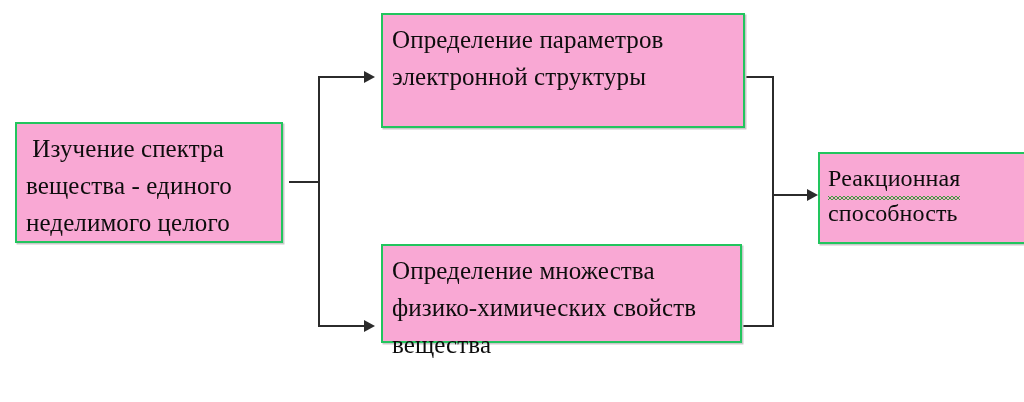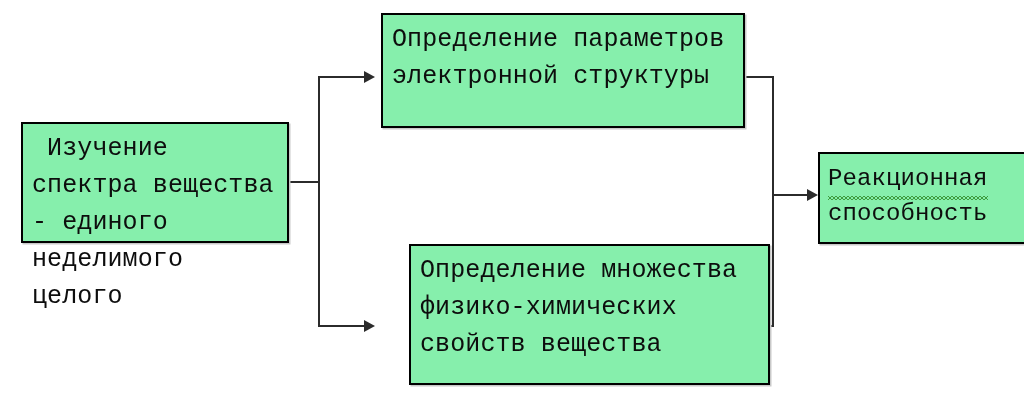--- a/index.html
+++ b/index.html
@@ -11,40 +11,39 @@
     position: relative;
     width: 1024px;
     height: 402px;
     background: #ffffff;
     overflow: hidden;
     font-family: "Liberation Serif", "DejaVu Serif", serif;
   }
   .box {
     position: absolute;
     box-sizing: border-box;
-    background: #86efac;
-    border: 2px solid #000000;
+    background: #f9a8d4;
+    border: 2px solid #22c55e;
     box-shadow: 1.5px 1.5px 0 0 #c9c9c9;
-    font-family: Liberation Mono, monospace;
   }
   .box-text {
     position: absolute;
     left: 9px;
     right: 6px;
     top: 6px;
     color: #0d0d0d;
     font-size: 25px;
     line-height: 37px;
     white-space: pre-wrap;
     letter-spacing: 0.1px;
   }
   
-  #box-source   { left: 21px;  top: 122px; width: 268px; height: 121px; }
+  #box-source   { left: 15px;  top: 122px; width: 268px; height: 121px; }
   #box-electronic { left: 381px; top: 13px;  width: 364px; height: 115px; }
-  #box-physchem { left: 381px; top: 244px; width: 361px; height: 141px; margin-left: 28px; }
+  #box-physchem { left: 381px; top: 244px; width: 361px; height: 99px; }
   #box-reactivity { left: 818px; top: 152px; width: 216px; height: 92px; }
 
   #box-reactivity .box-text {
     font-size: 24px;
     line-height: 35px;
     left: 8px;
     top: 7px;
   }
 
   

